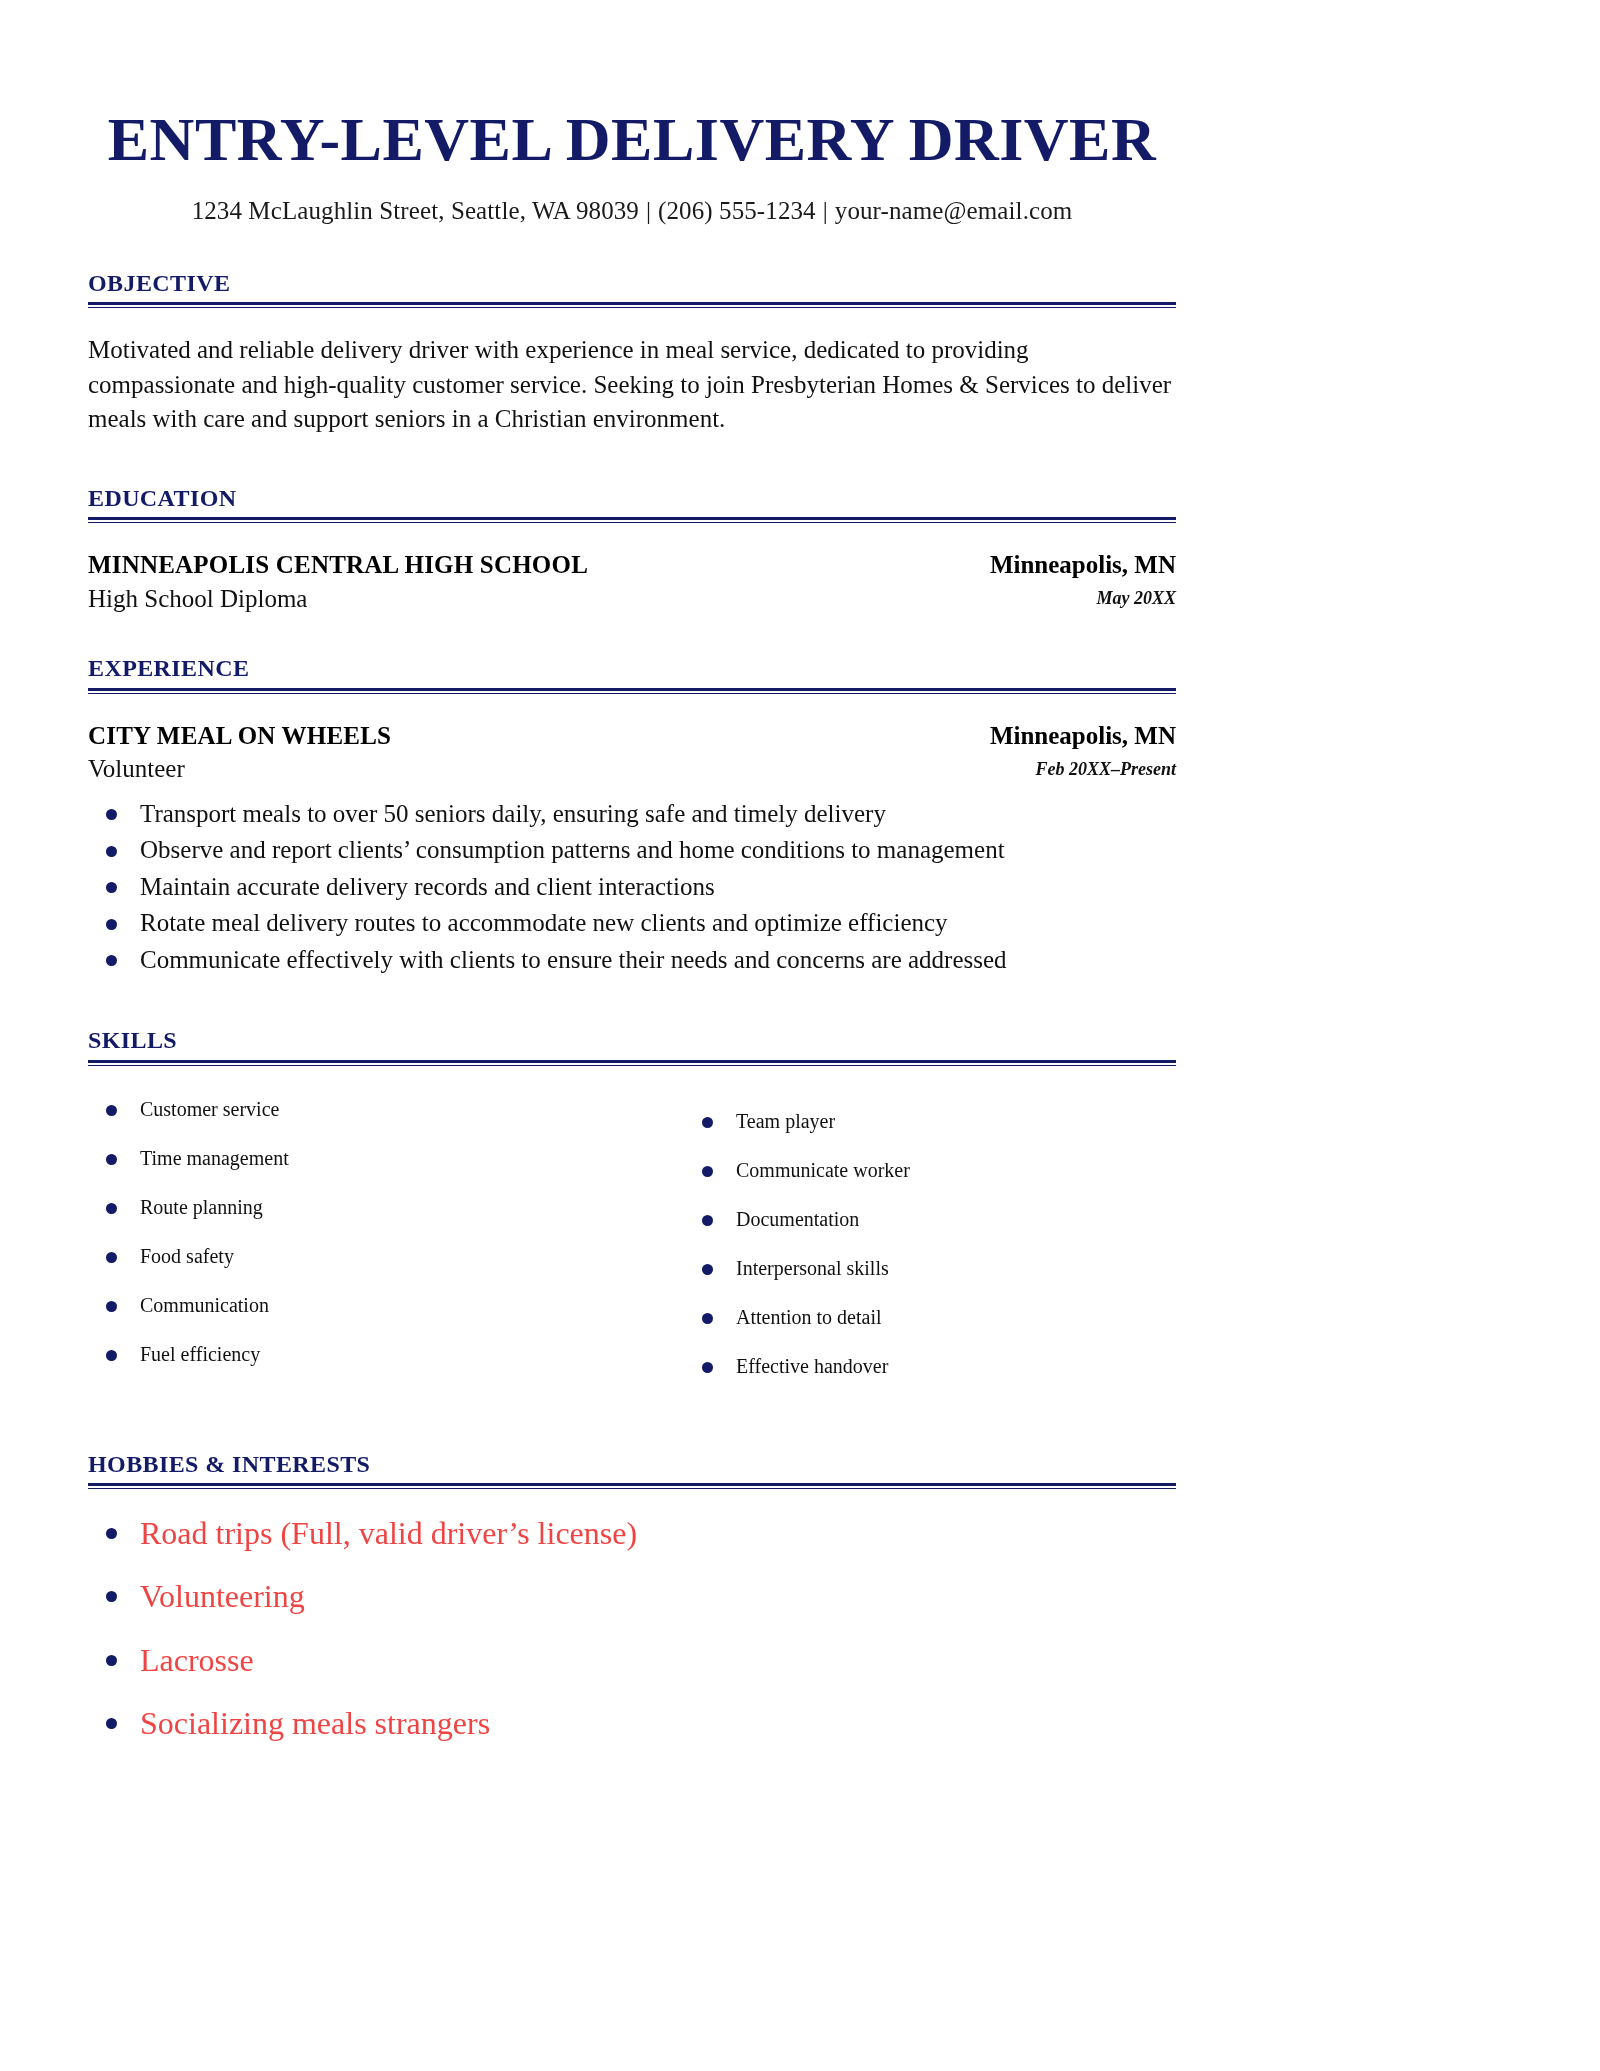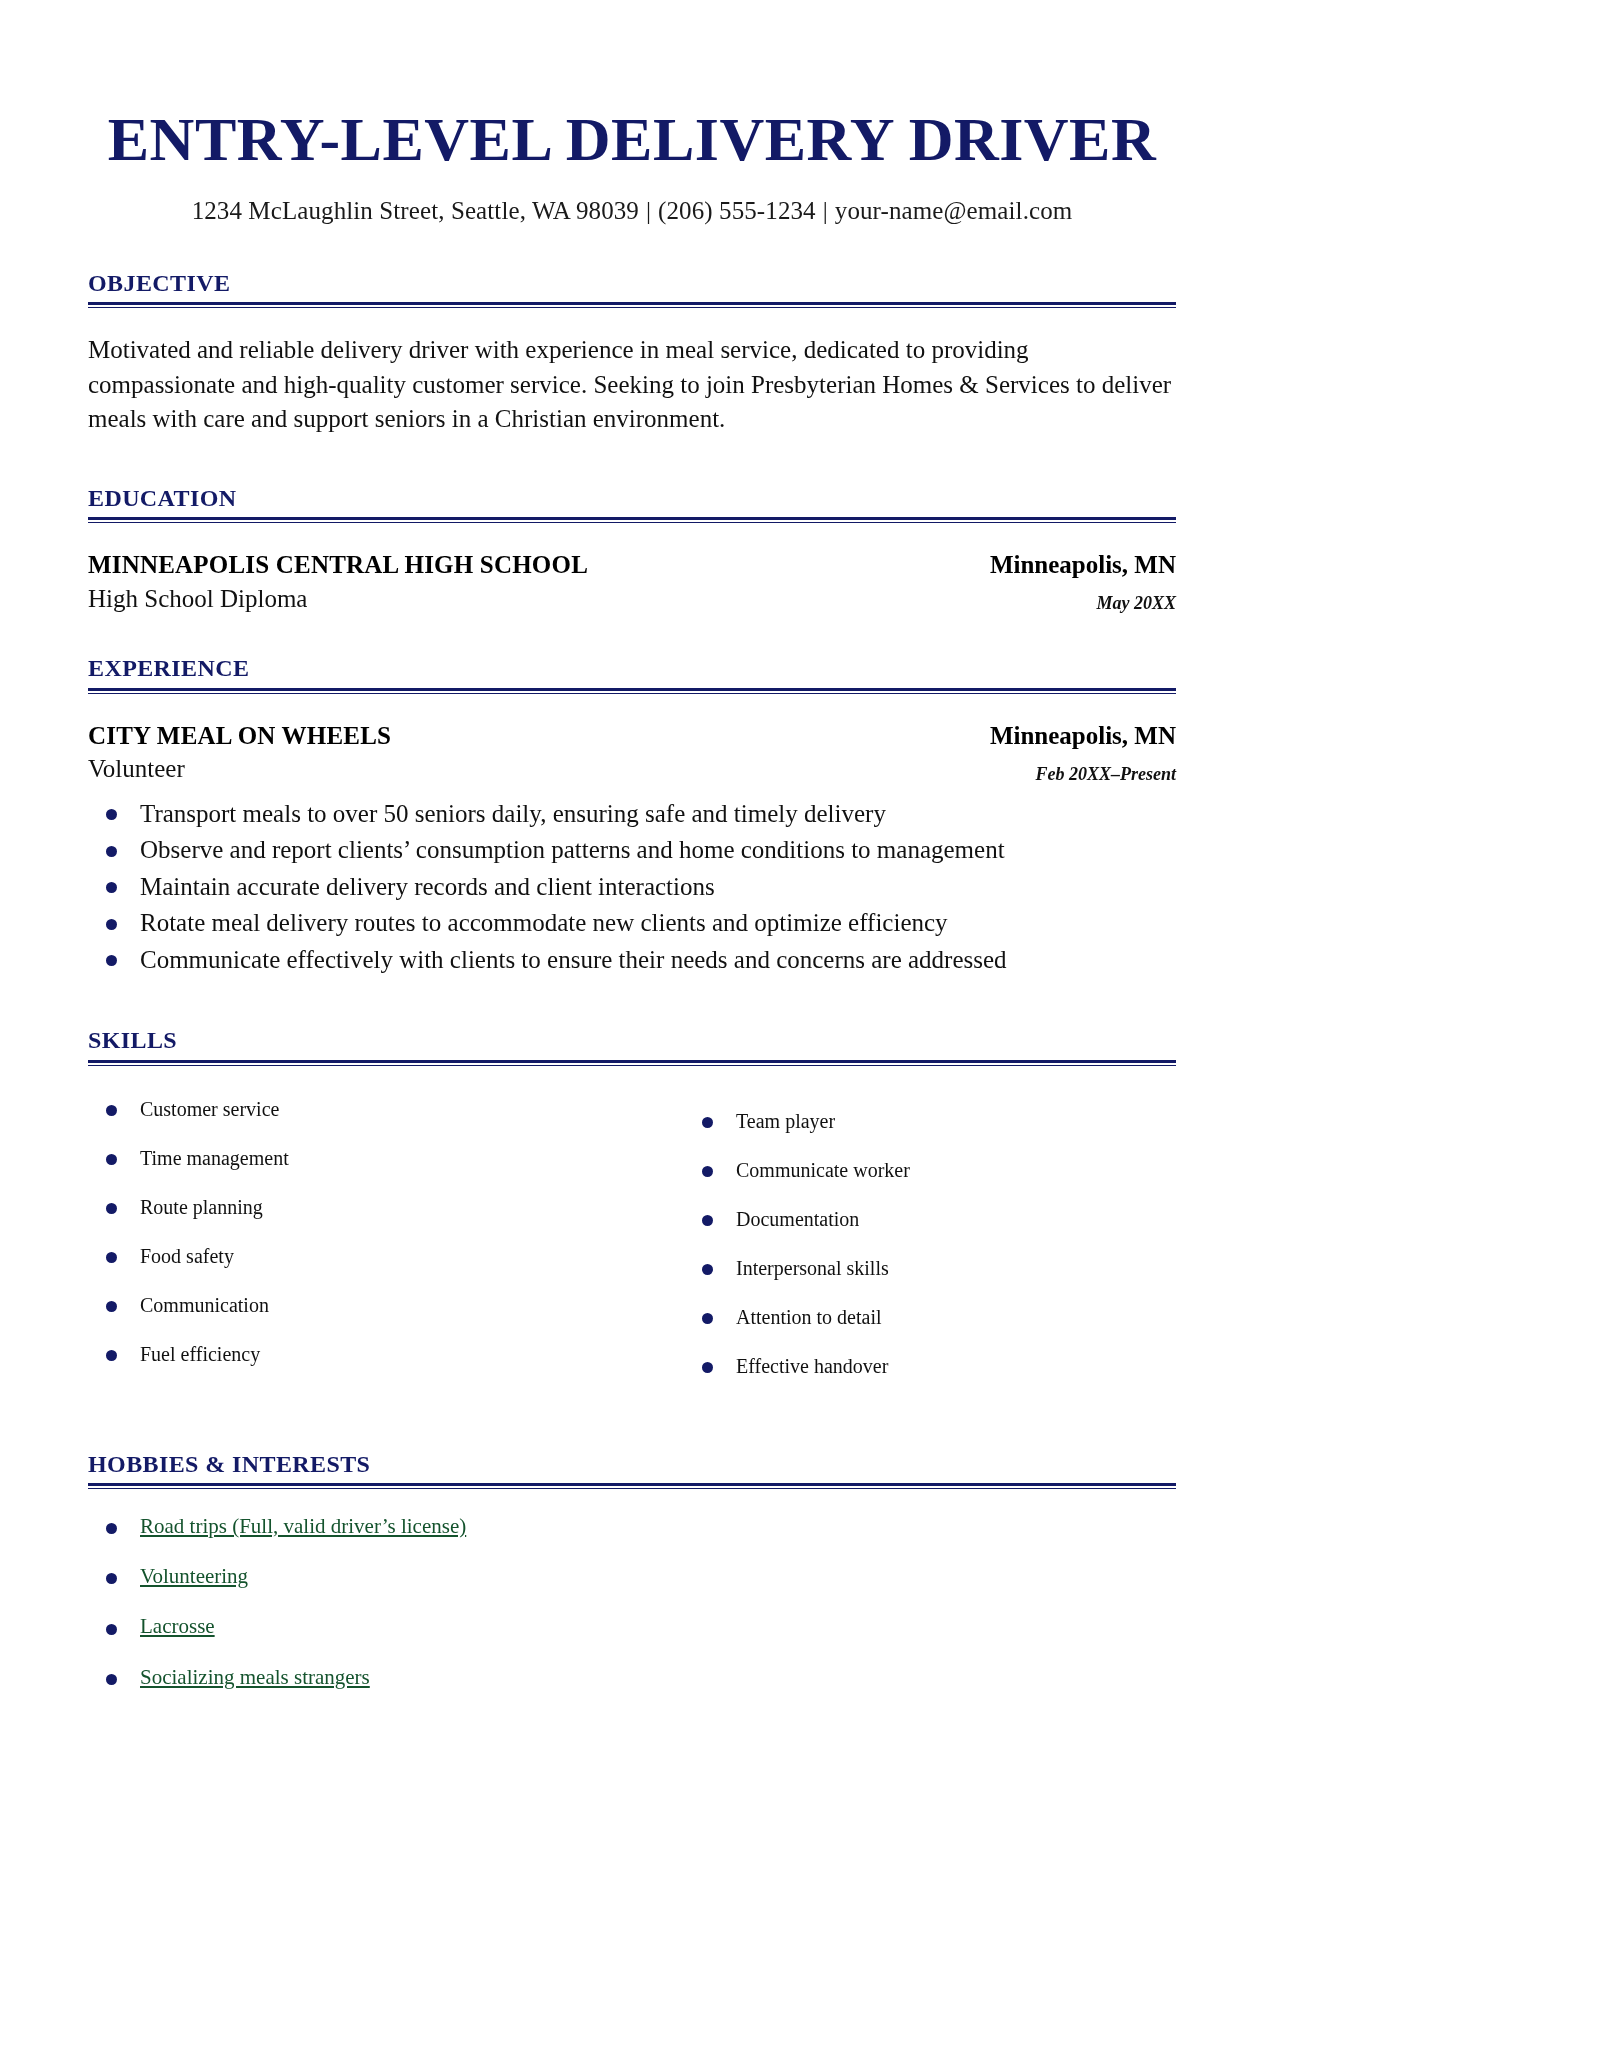--- a/index.html
+++ b/index.html
@@ -89,21 +89,21 @@
     max-width: 1400px;
   }
 
   
   .entry {
     margin-bottom: 2px;
   }
   .entry-row {
     display: flex;
     justify-content: space-between;
-    align-items: flex-end;
+    align-items: center;
     line-height: 1.34;
   }
   .entry-org {
     font-size: 25px;
     font-weight: bold;
     color: #000000;
     letter-spacing: 0.2px;
   }
   .entry-loc {
     font-size: 25px;
@@ -192,25 +192,24 @@
 
   
   ul.hobby-list {
     list-style: none;
     margin: 0;
     padding: 0;
   }
   ul.hobby-list li {
     position: relative;
     padding-left: 52px;
-    font-size: 21px;
+    font-size: 32px;
     line-height: 1.2;
-    color: #14532d;
+    color: #ef4444;
     margin-bottom: 25px;
-    text-decoration: underline;
   }
   ul.hobby-list li .dot {
     position: absolute;
     left: 18px;
     top: 0.44em;
     width: 11px;
     height: 11px;
     border-radius: 50%;
     background: #131A66;
   }

